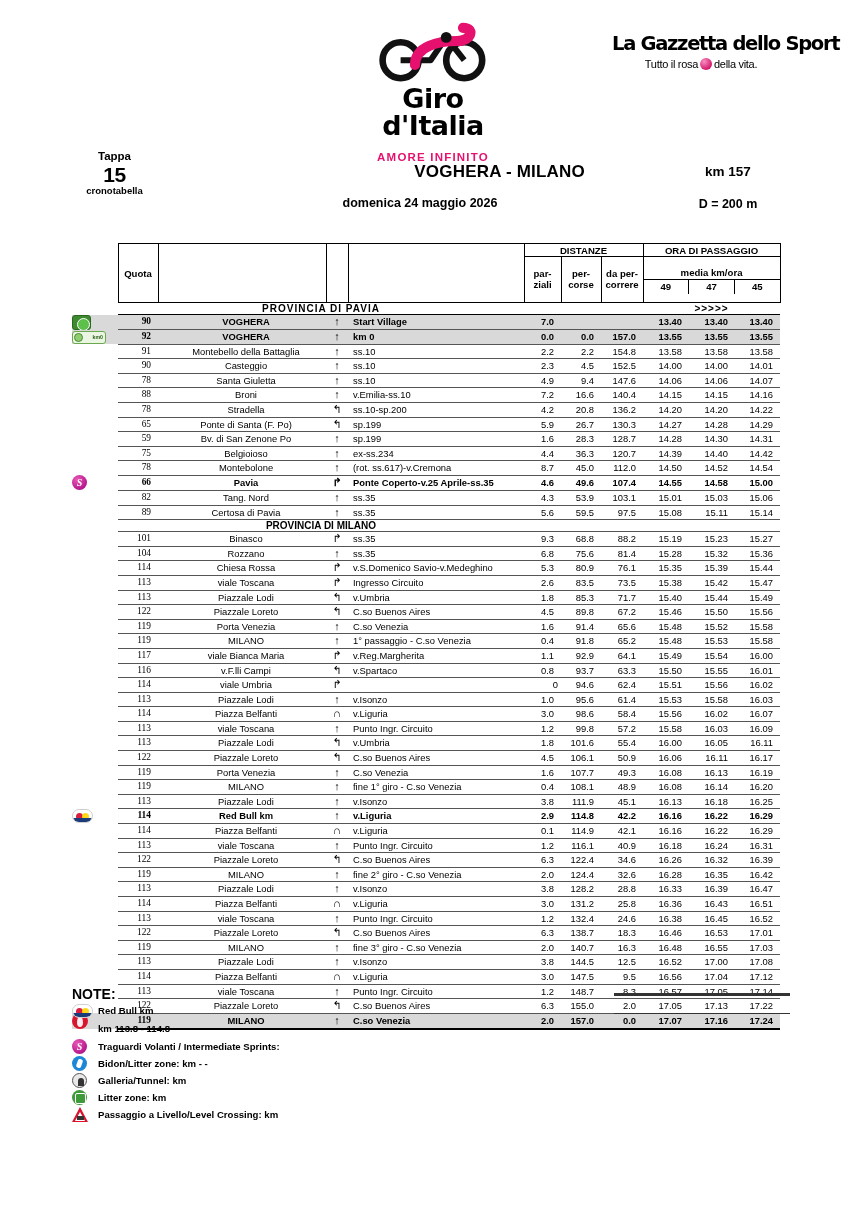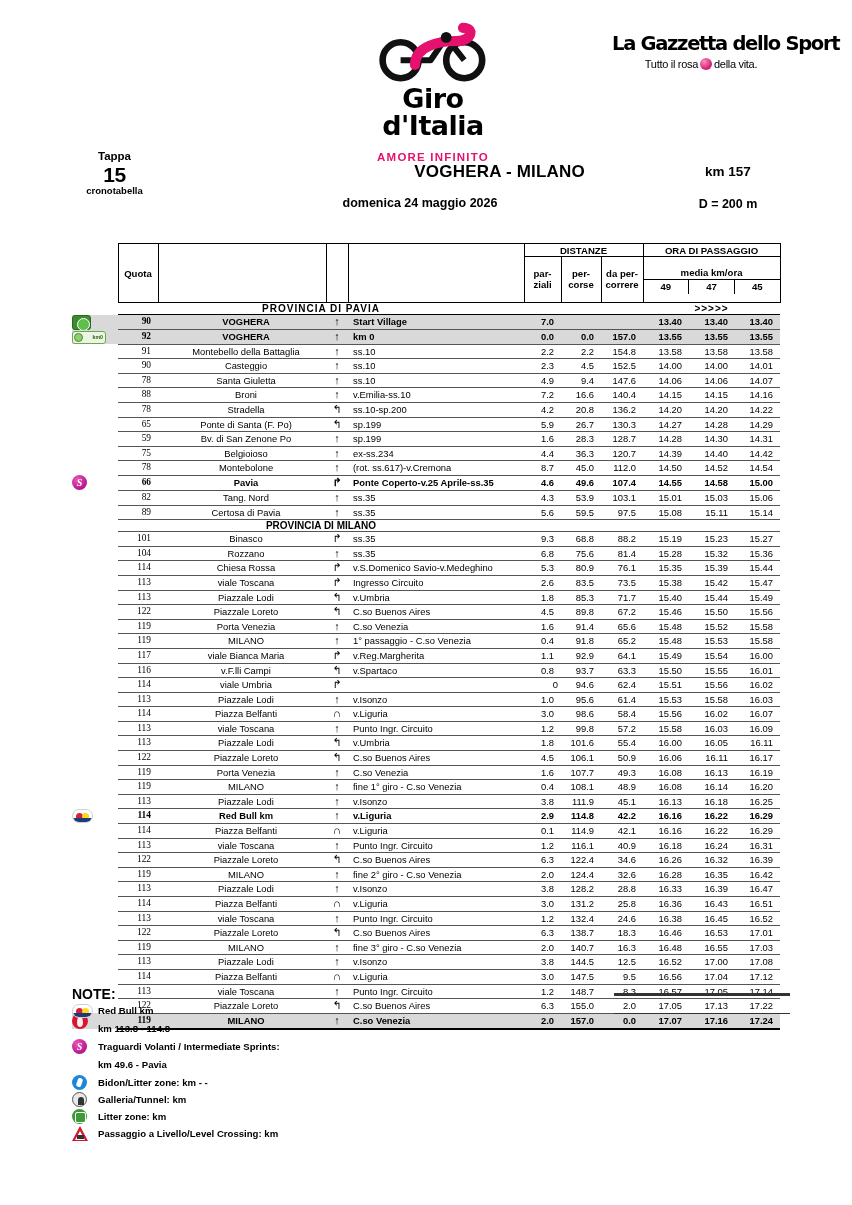--- a/index.html
+++ b/index.html
@@ -905,21 +905,20 @@
           </span>
           <span class="ntxt">Red Bull km</span>
         </div>
         <div class="nsub">km 113.8 - 114.8</div>
         <div class="nrow">
           <span class="nico">
             <span class="ic ic-sprint">S</span>
           </span>
           <span class="ntxt">Traguardi Volanti / Intermediate Sprints:</span>
         </div>
-        <div class="nsub">km 49.6 - Pavia</div>
         <div class="nrow">
           <span class="nico">
             <span class="ic ic-bidon"></span>
           </span>
           <span class="ntxt">Bidon/Litter zone: km  - -</span>
         </div>
         <div class="nrow">
           <span class="nico">
             <span class="ic ic-tunnel"></span>
           </span>

